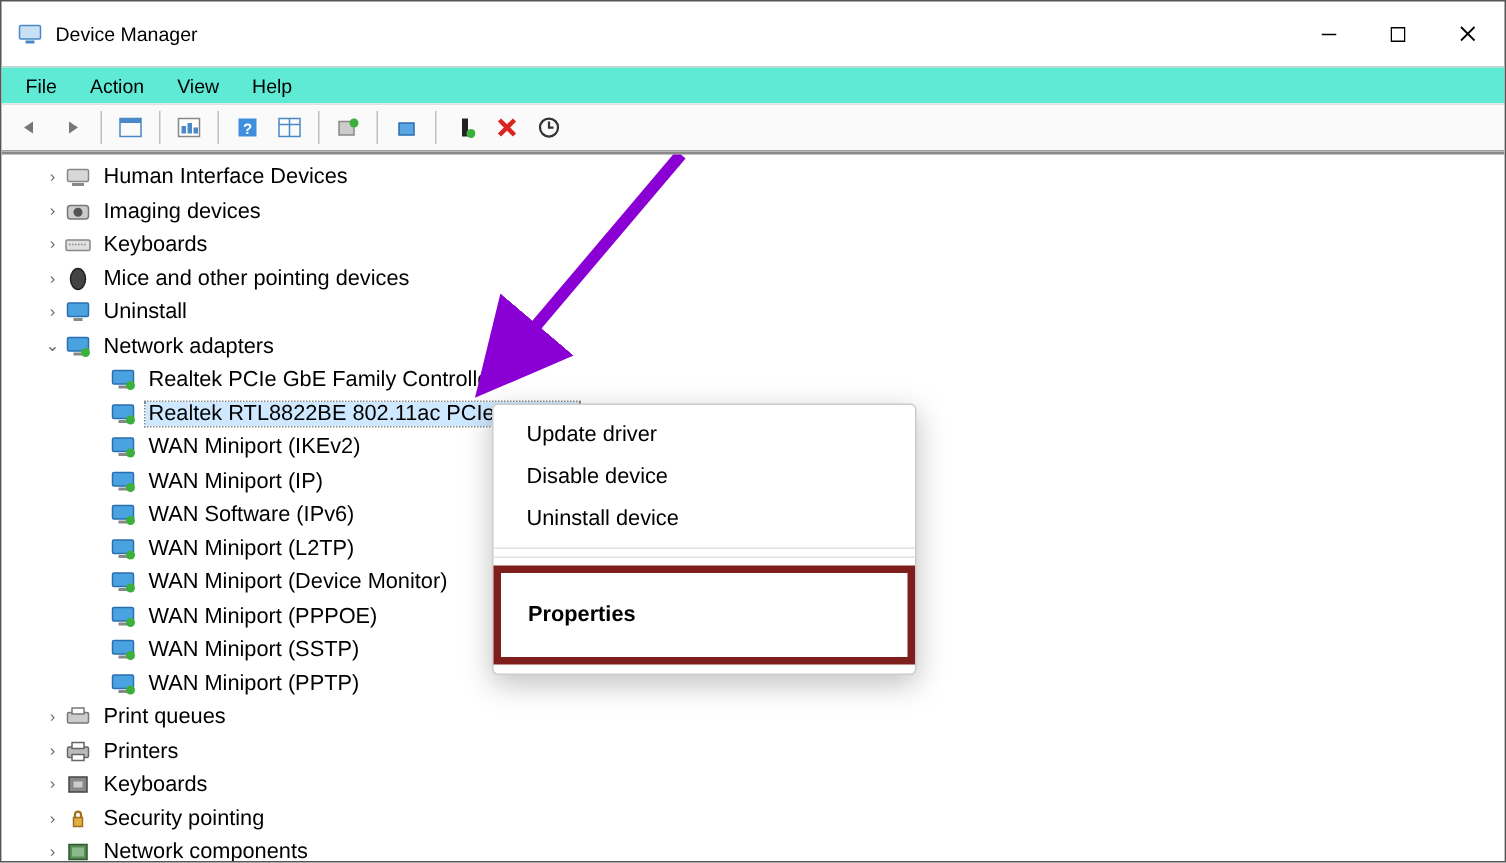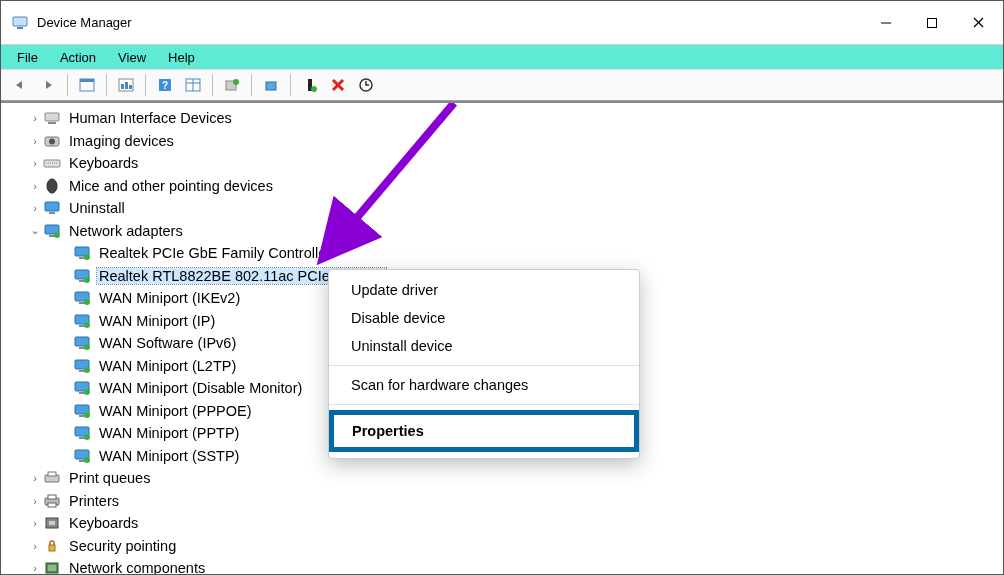--- a/index.html
+++ b/index.html
@@ -16,24 +16,24 @@
 .tb-sep { width: 1px; height: 22px; background: #c0c0c0; margin: 0 4px; }
 .tree-area { position: relative; height: calc(100% - 34px - 24px - 32px); overflow: hidden; background: #fff; border-top: 2px solid #888; }
 .tree { padding: 4px 0 0 0; font-size: 14.5px; color: #000; }
 .tree-row { display: flex; align-items: center; height: 22.5px; padding-left: 0; white-space: nowrap; }
 .tree-row .expander { width: 16px; text-align: center; color: #6a6a6a; font-size: 11px; display: inline-flex; align-items: center; justify-content: center; }
 .tree-row .dev-icon { width: 18px; height: 18px; display: inline-flex; align-items: center; justify-content: center; margin-right: 6px; }
 .indent-1 { padding-left: 26px; }
 .indent-2 { padding-left: 72px; }
 .tree-row.selected .label { background: #cde8ff; outline: 1px dotted #888; }
 .tree-row .label { padding: 0 2px; }
-.context-menu { position: absolute; left: 327px; top: 166px; width: 312px; background: #fff; border: 1px solid #ccc; border-radius: 4px; box-shadow: 0 6px 20px rgba(0,0,0,0.25); padding: 6px 0; font-size: 14.5px; }
+.context-menu { position: absolute; left: 327px; top: 166px; width: 283px; background: #fff; border: 1px solid #ccc; border-radius: 4px; box-shadow: 0 6px 20px rgba(0,0,0,0.25); padding: 6px 0; font-size: 14.5px; }
 .cm-item { padding: 6px 22px; cursor: default; }
 .cm-sep { height: 1px; background: #e0e0e0; margin: 5px 0; }
-.cm-item.highlighted { border: 5px solid #0369a1; padding: 8px 18px; font-weight: 700; }
+.cm-item.highlighted { border: 5px solid #7f1d1d; padding: 20px 18px; font-weight: 700; }
 .arrow-anno { position: absolute; pointer-events: none; }
 svg { display: block; }
 </style>
 </head>
 <body>
 
 <div class="titlebar">
   <span class="icon-slot">
     <svg width="16" height="16" viewBox="0 0 16 16">
         <rect x="1" y="2" width="14" height="9" rx="1" fill="#c7e0f4" stroke="#4a89c7"></rect>
@@ -266,51 +266,51 @@
         <span class="label">WAN Miniport (L2TP)</span>
       </div>
       <div class="tree-row indent-2">
         <span class="dev-icon">
           <svg width="18" height="16">
             <rect x="2" y="2" width="14" height="9" rx="1" fill="#4aa3e0" stroke="#2a6eb0"></rect>
             <rect x="6" y="12" width="6" height="2" fill="#888"></rect>
             <circle cx="14" cy="12" r="3" fill="#3bb13b"></circle>
           </svg>
         </span>
-        <span class="label">WAN Miniport (Disable Monitor)</span>
+        <span class="label">WAN Miniport (Device Monitor)</span>
       </div>
       <div class="tree-row indent-2">
         <span class="dev-icon">
           <svg width="18" height="16">
             <rect x="2" y="2" width="14" height="9" rx="1" fill="#4aa3e0" stroke="#2a6eb0"></rect>
             <rect x="6" y="12" width="6" height="2" fill="#888"></rect>
             <circle cx="14" cy="12" r="3" fill="#3bb13b"></circle>
           </svg>
         </span>
         <span class="label">WAN Miniport (PPPOE)</span>
       </div>
       <div class="tree-row indent-2">
         <span class="dev-icon">
           <svg width="18" height="16">
             <rect x="2" y="2" width="14" height="9" rx="1" fill="#4aa3e0" stroke="#2a6eb0"></rect>
             <rect x="6" y="12" width="6" height="2" fill="#888"></rect>
             <circle cx="14" cy="12" r="3" fill="#3bb13b"></circle>
           </svg>
         </span>
+        <span class="label">WAN Miniport (SSTP)</span>
+      </div>
+      <div class="tree-row indent-2">
+        <span class="dev-icon">
+          <svg width="18" height="16">
+            <rect x="2" y="2" width="14" height="9" rx="1" fill="#4aa3e0" stroke="#2a6eb0"></rect>
+            <rect x="6" y="12" width="6" height="2" fill="#888"></rect>
+            <circle cx="14" cy="12" r="3" fill="#3bb13b"></circle>
+          </svg>
+        </span>
         <span class="label">WAN Miniport (PPTP)</span>
-      </div>
-      <div class="tree-row indent-2">
-        <span class="dev-icon">
-          <svg width="18" height="16">
-            <rect x="2" y="2" width="14" height="9" rx="1" fill="#4aa3e0" stroke="#2a6eb0"></rect>
-            <rect x="6" y="12" width="6" height="2" fill="#888"></rect>
-            <circle cx="14" cy="12" r="3" fill="#3bb13b"></circle>
-          </svg>
-        </span>
-        <span class="label">WAN Miniport (SSTP)</span>
       </div>
       <div class="tree-row indent-1">
         <span class="expander">›</span>
         <span class="dev-icon">
           <svg width="18" height="16">
             <rect x="2" y="5" width="14" height="7" rx="1" fill="#ccc" stroke="#777"></rect>
             <rect x="5" y="2" width="8" height="4" fill="#fff" stroke="#777"></rect>
           </svg>
         </span>
         <span class="label">Print queues</span>
@@ -356,21 +356,20 @@
         </span>
         <span class="label">Network components</span>
       </div>
     </div>
 
   <div class="context-menu">
     <div class="cm-item">Update driver</div>
     <div class="cm-item">Disable device</div>
     <div class="cm-item">Uninstall device</div>
     <div class="cm-sep"></div>
-    <div class="cm-item">Scan for hardware changes</div>
     <div class="cm-sep"></div>
     <div class="cm-item highlighted">Properties</div>
   </div>
 
   <svg class="arrow-anno" style="left:308px; top:-10px;" width="160" height="175">
     <defs>
       <marker id="arrhead" markerWidth="8" markerHeight="8" refX="6" refY="4" orient="auto">
         <path d="M0,0 L8,4 L0,8 Z" fill="#8a00d4"></path>
       </marker>
     </defs>

